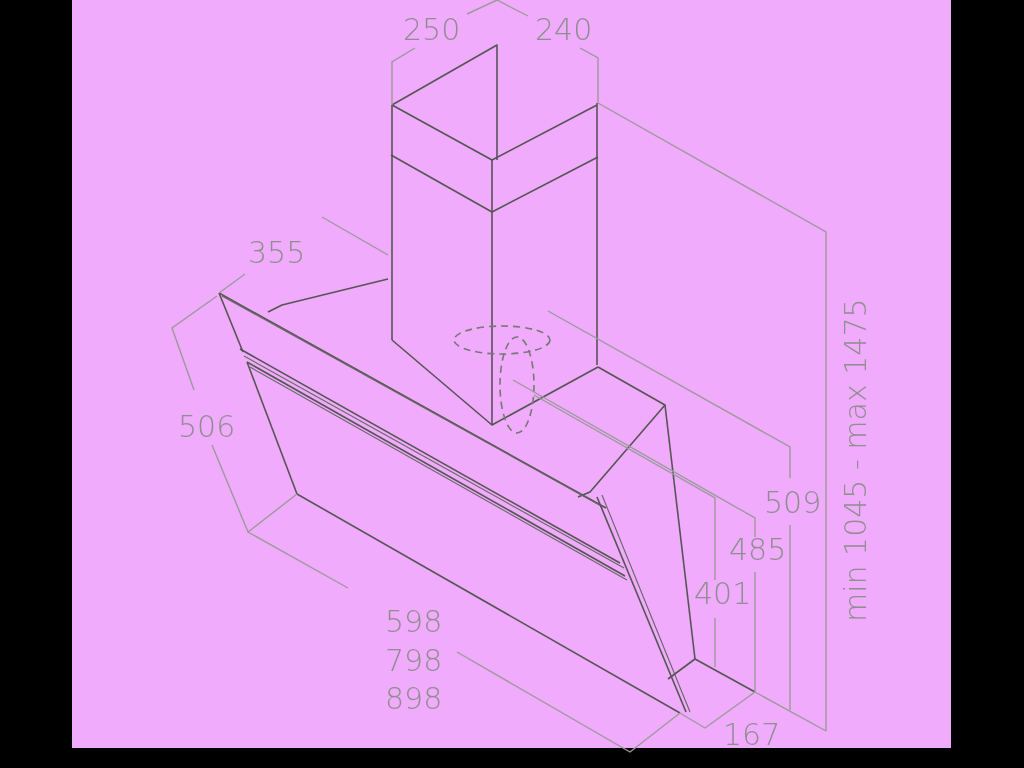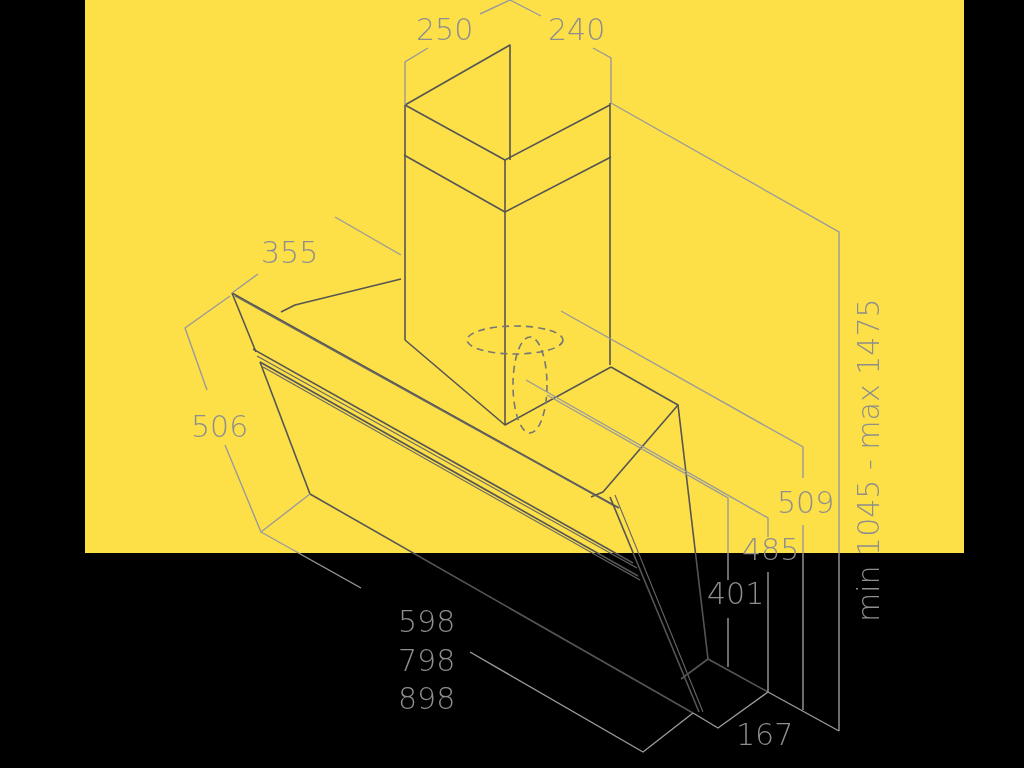--- a/index.html
+++ b/index.html
@@ -1,19 +1,19 @@
 <!DOCTYPE html>
 <html><head>
 <meta charset="utf-8">
 <style>
   html, body { margin:0; padding:0; background:#000; }
   body { width:1024px; height:768px; position:relative; overflow:hidden; font-family:"DejaVu Sans", sans-serif; }
   .bar-left { position:absolute; left:0; top:0; width:72px; height:768px; background:#000; }
   .bar-right { position:absolute; left:951px; top:0; width:73px; height:768px; background:#000; }
-  .canvas { position:absolute; left:72px; top:0; width:879px; height:553px; background:#fde047;margin-left:13px; }
+  .canvas { position:absolute; left:72px; top:0; width:879px; height:748px; background:#f0abfc; }
   svg { position:absolute; left:0; top:0; }
   .dim { font-family:"DejaVu Sans", sans-serif; font-size:30px; fill:#8e8e8e; font-weight:300; }
   .obj { stroke:#555; stroke-width:1.6; fill:none; stroke-linejoin:round; }
   .obj-thin { stroke:#666; stroke-width:1.1; fill:none; }
   .dimline { stroke:#9a9a9a; stroke-width:1.4; fill:none; }
   .hidden { stroke:#777; stroke-width:1.6; fill:none; stroke-dasharray:7 5; }
 </style>
 </head>
 <body>
 

